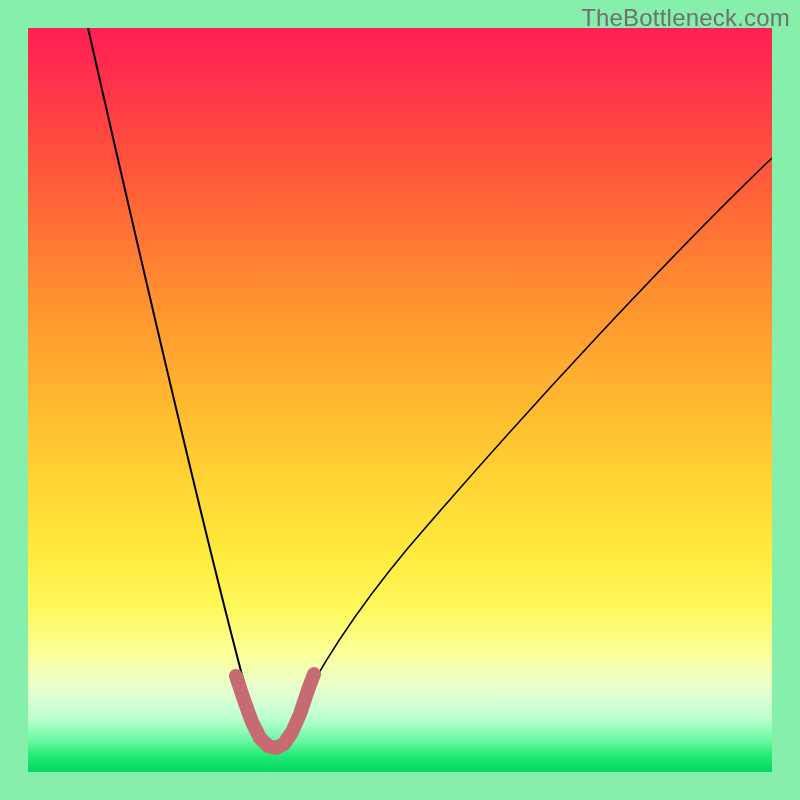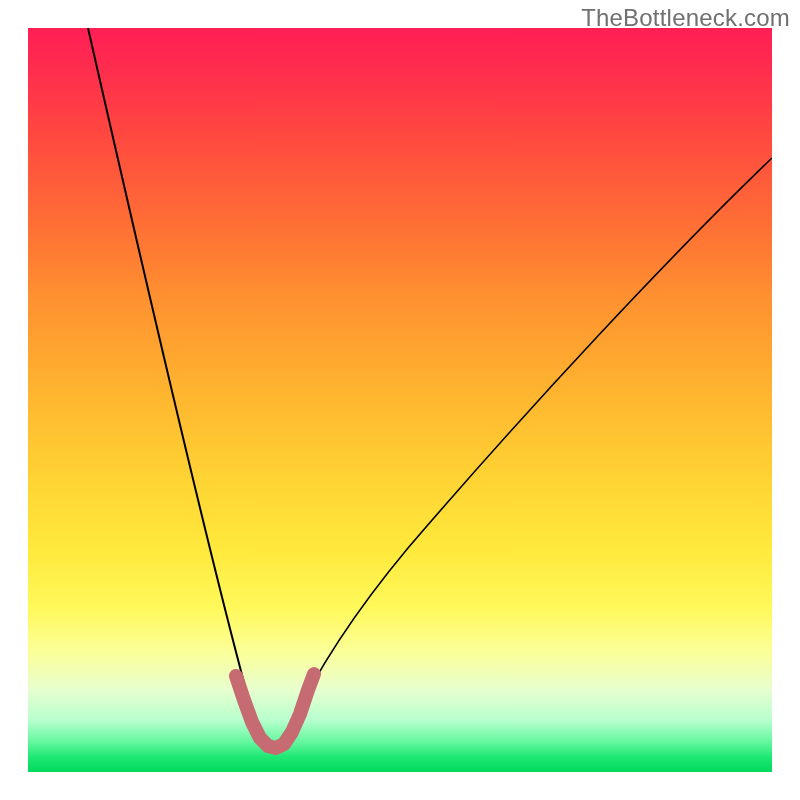--- a/index.html
+++ b/index.html
@@ -8,21 +8,21 @@
     width: 800px;
     height: 800px;
     background: #000;
     overflow: hidden;
     font-family: Arial, Helvetica, sans-serif;
   }
   .frame {
     position: absolute;
     left: 0; top: 0;
     width: 800px; height: 800px;
-    background: #ffffff;
+    background: #86efac;
   }
   .watermark {
     position: absolute;
     top: 4px;
     right: 10px;
     color: #707070;
     font-size: 24px;
     letter-spacing: 0.2px;
     font-weight: 500;
     z-index: 50;

